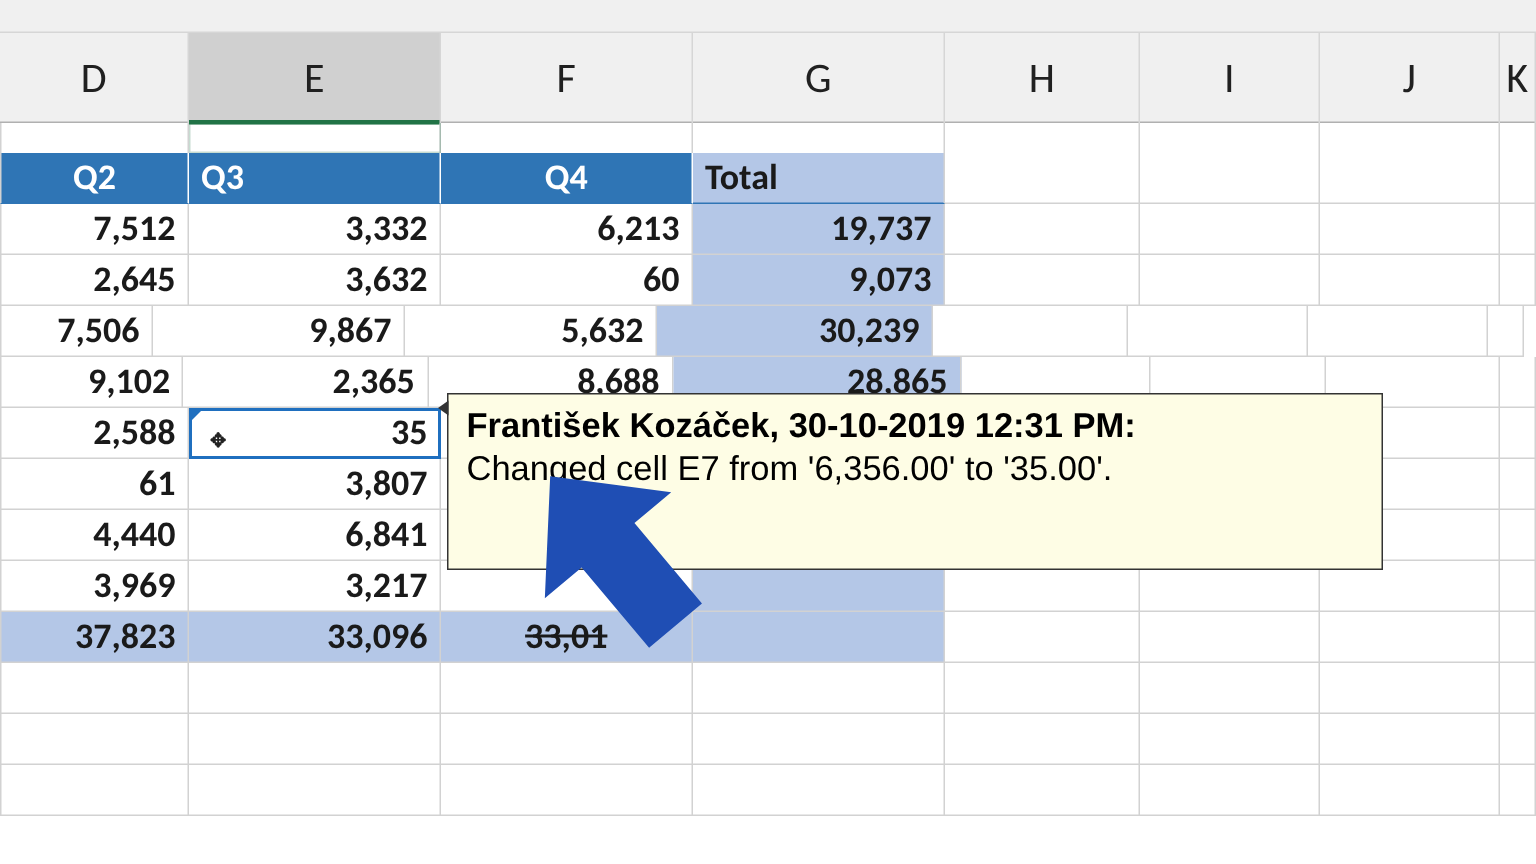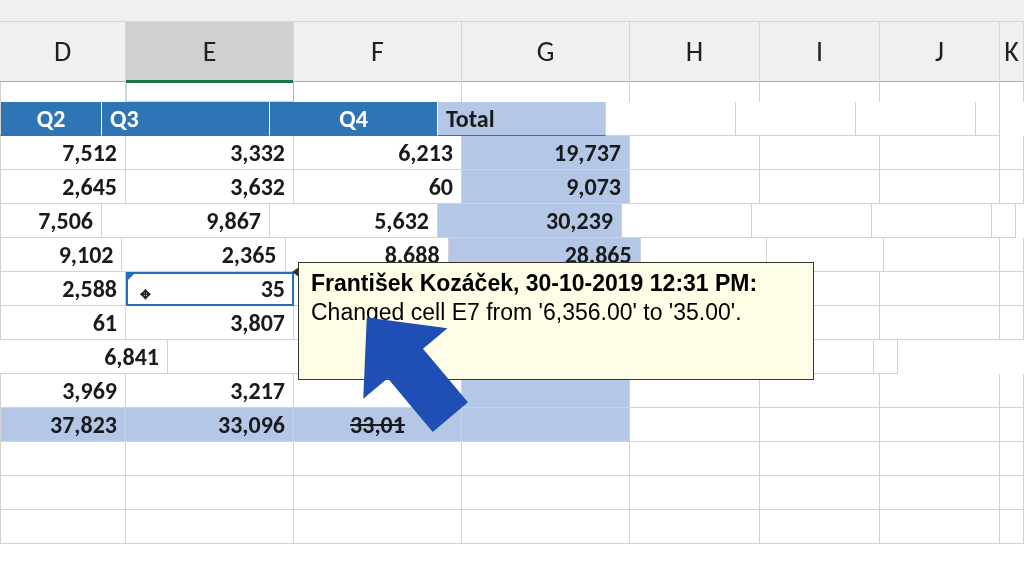--- a/index.html
+++ b/index.html
@@ -124,21 +124,21 @@
     position: absolute;
     font-size: 13px;
     color: #222;
     pointer-events: none;
   }
   
   .tooltip {
     position: absolute;
     top: 262px;
     left: 298px;
-    width: 516px;
+    width: 624px;
     height: 118px;
     background: #fefde5;
     border: 1px solid #333333;
     font-size: 23px;
     font-weight: 400;
     padding: 6px 12px;
     line-height: 1.25;
     z-index: 10;
     font-family: Tahoma, Arial, sans-serif;
   }
@@ -185,21 +185,21 @@
     <div class="cell empty col-e-sel" style="width:168px"></div>
     <div class="cell empty" style="width:168px"></div>
     <div class="cell empty" style="width:168px"></div>
     <div class="cell empty" style="width:130px"></div>
     <div class="cell empty" style="width:120px"></div>
     <div class="cell empty" style="width:120px"></div>
     <div class="cell empty" style="width:24px"></div>
   </div>
 
   <div class="row">
-    <div class="cell th-quarter edge-left" style="width:102px;text-align:center">Q2</div>
+    <div class="cell th-quarter edge-left" style="width:126px;text-align:center">Q2</div>
     <div class="cell th-quarter" style="width:168px;text-align:left">Q3</div>
     <div class="cell th-quarter" style="width:168px;text-align:center">Q4</div>
     <div class="cell th-total" style="width:168px;text-align:left">Total</div>
     <div class="cell empty" style="width:130px"></div>
     <div class="cell empty" style="width:120px"></div>
     <div class="cell empty" style="width:120px"></div>
     <div class="cell empty" style="width:24px"></div>
   </div>
 
   <div class="row">
@@ -260,20 +260,21 @@
     <div class="cell edge-left" style="width:126px">61</div>
     <div class="cell" style="width:168px">3,807</div>
     <div class="cell" style="width:168px"></div>
     <div class="cell td-total" style="width:168px"></div>
     <div class="cell empty" style="width:130px"></div>
     <div class="cell empty" style="width:120px"></div>
     <div class="cell empty" style="width:120px"></div>
     <div class="cell empty" style="width:24px"></div>
   </div>
   <div class="row">
+    <div class="cell edge-left" style="width:126px">4,440</div>
     <div class="cell" style="width:168px">6,841</div>
     <div class="cell" style="width:168px"></div>
     <div class="cell td-total" style="width:168px"></div>
     <div class="cell empty" style="width:130px"></div>
     <div class="cell empty" style="width:120px"></div>
     <div class="cell empty" style="width:120px"></div>
     <div class="cell empty" style="width:24px"></div>
   </div>
   <div class="row">
     <div class="cell edge-left" style="width:126px">3,969</div>

